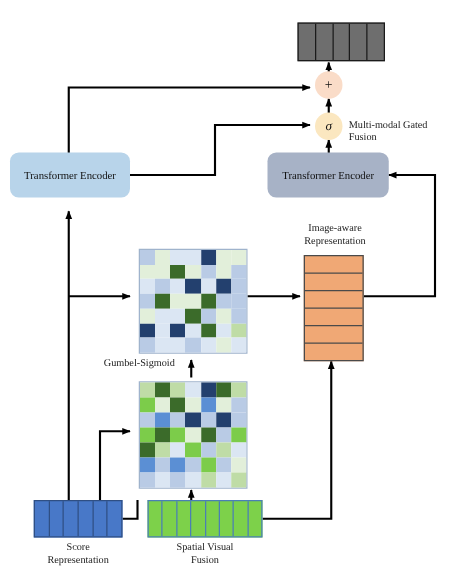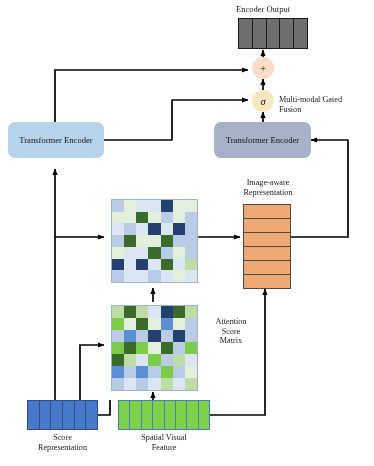--- a/index.html
+++ b/index.html
@@ -59,21 +59,20 @@
       <path d="M153,302 L153,288" marker-end="url(#ah)"></path>
 
       <path d="M153,408 L153,392" marker-end="url(#ah)"></path>
 
       <path d="M210,415 L265,415 L265,289" marker-end="url(#ah)"></path>
 
       <path d="M80,415 L80,345 L104,345" marker-end="url(#ah)"></path>
     </g>
   </svg>
 
-  <div class="lbl" style="left:203px;top:4px;width:120px;font-size:8.5px;">Encoder Output</div>
   <div class="seqbar" id="encoderOutputBar" style="left:238px;top:18px;width:70px;height:31px;
               border:1.2px solid #1a1a1a;background:#6e6e6e;">
       <div class="seqcell"></div>
       <div class="seqcell" style="border-left: 1px solid rgb(26, 26, 26);"></div>
       <div class="seqcell" style="border-left: 1px solid rgb(26, 26, 26);"></div>
       <div class="seqcell" style="border-left: 1px solid rgb(26, 26, 26);"></div>
       <div class="seqcell" style="border-left: 1px solid rgb(26, 26, 26);"></div>
     </div>
 
   <div class="circ" style="left:252px;top:57px;width:22px;height:22px;
@@ -154,20 +153,21 @@
   <div class="vstack" id="imageAwareStack" style="left:243px;top:204px;width:48px;height:85px;
               border:1px solid #4a4a4a;background:#f0a875;">
       <div class="vcell"></div>
       <div class="vcell" style="border-top: 1px solid rgb(74, 74, 74);"></div>
       <div class="vcell" style="border-top: 1px solid rgb(74, 74, 74);"></div>
       <div class="vcell" style="border-top: 1px solid rgb(74, 74, 74);"></div>
       <div class="vcell" style="border-top: 1px solid rgb(74, 74, 74);"></div>
       <div class="vcell" style="border-top: 1px solid rgb(74, 74, 74);"></div>
     </div>
 
+  <div class="lbl" style="left:83px;top:286px;width:80px;font-size:8.2px;text-align:left;">Gumbel-Sigmoid</div>
 
   <div class="grid" id="attentionMatrix" style="left: 111px; top: 305px; width: 87px; height: 86px; border: 1px solid rgb(159, 179, 204); grid-template-columns: repeat(7, 1fr); grid-template-rows: repeat(7, 1fr);">
       <div class="gcell" style="background: rgb(191, 220, 166);"></div>
       <div class="gcell" style="background: rgb(59, 107, 42);"></div>
       <div class="gcell" style="background: rgb(191, 220, 166);"></div>
       <div class="gcell" style="background: rgb(219, 230, 243);"></div>
       <div class="gcell" style="background: rgb(35, 64, 110);"></div>
       <div class="gcell" style="background: rgb(59, 107, 42);"></div>
       <div class="gcell" style="background: rgb(191, 220, 166);"></div>
       <div class="gcell" style="background: rgb(124, 204, 74);"></div>
@@ -206,23 +206,20 @@
       <div class="gcell" style="background: rgb(185, 203, 229);"></div>
       <div class="gcell" style="background: rgb(226, 239, 218);"></div>
       <div class="gcell" style="background: rgb(185, 203, 229);"></div>
       <div class="gcell" style="background: rgb(219, 230, 243);"></div>
       <div class="gcell" style="background: rgb(185, 203, 229);"></div>
       <div class="gcell" style="background: rgb(219, 230, 243);"></div>
       <div class="gcell" style="background: rgb(191, 220, 166);"></div>
       <div class="gcell" style="background: rgb(219, 230, 243);"></div>
       <div class="gcell" style="background: rgb(191, 220, 166);"></div>
     </div>
-  <div class="lbl" style="left:201px;top:317px;width:60px;font-size:8.2px;">Attention
-Score
-Matrix</div>
 
   <div class="seqbar" id="textReprBar" style="left:27px;top:400px;width:71px;height:30px;
               border:1px solid #2f4f84;background:#4878c8;">
       <div class="seqcell"></div>
       <div class="seqcell" style="border-left: 1px solid rgb(47, 79, 132);"></div>
       <div class="seqcell" style="border-left: 1px solid rgb(47, 79, 132);"></div>
       <div class="seqcell" style="border-left: 1px solid rgb(47, 79, 132);"></div>
       <div class="seqcell" style="border-left: 1px solid rgb(47, 79, 132);"></div>
       <div class="seqcell" style="border-left: 1px solid rgb(47, 79, 132);"></div>
     </div>
@@ -234,15 +231,15 @@
       <div class="seqcell"></div>
       <div class="seqcell" style="border-left: 1px solid rgb(74, 127, 181);"></div>
       <div class="seqcell" style="border-left: 1px solid rgb(74, 127, 181);"></div>
       <div class="seqcell" style="border-left: 1px solid rgb(74, 127, 181);"></div>
       <div class="seqcell" style="border-left: 1px solid rgb(74, 127, 181);"></div>
       <div class="seqcell" style="border-left: 1px solid rgb(74, 127, 181);"></div>
       <div class="seqcell" style="border-left: 1px solid rgb(74, 127, 181);"></div>
       <div class="seqcell" style="border-left: 1px solid rgb(74, 127, 181);"></div>
     </div>
   <div class="lbl" style="left:113px;top:433px;width:102px;font-size:8.2px;">Spatial Visual
-Feature</div>
+Fusion</div>
 
 </div>
 
 </body></html>

